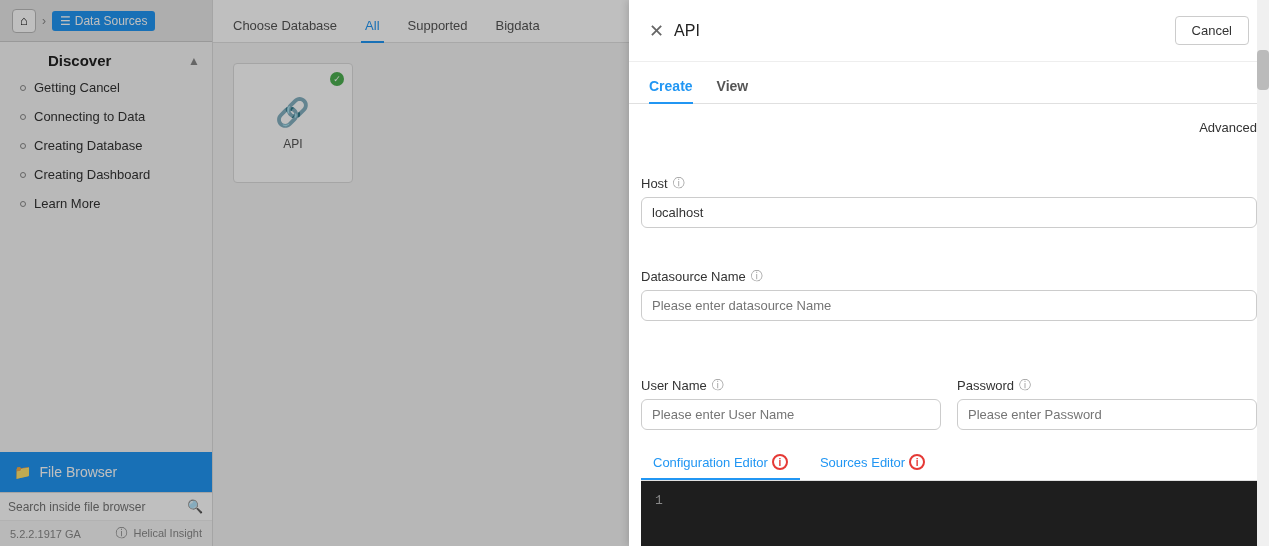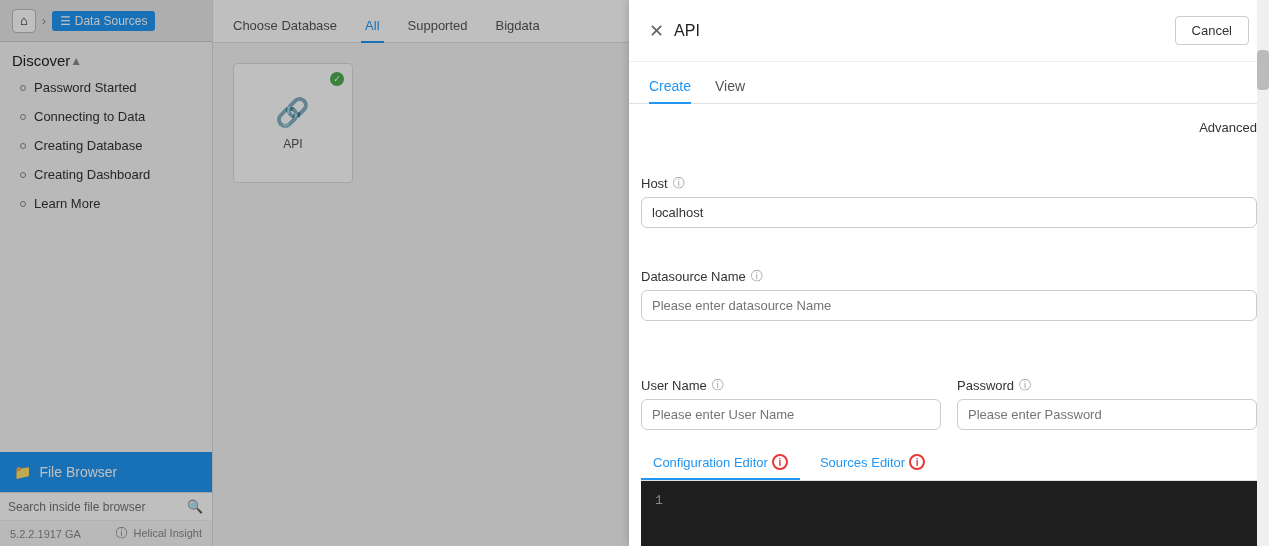--- a/index.html
+++ b/index.html
@@ -46,23 +46,25 @@
       padding: 3px 8px;
       border-radius: 3px;
       font-size: 12px;
       display: flex; align-items: center; gap: 4px;
     }
 
     .sidebar-discover {
       padding: 10px 12px 4px;
       display: flex;
       align-items: center;
+      justify-content: space-between;
       font-size: 15px;
-      font-weight: 400;
+      font-weight: 700;
       color: #222;
+      margin-left: 36px;
     }
 
     .sidebar-section-label {
       padding: 8px 12px 4px;
       font-size: 12px;
       color: #888;
     }
 
     .sidebar-item {
       padding: 7px 12px 7px 20px;
@@ -259,20 +261,21 @@
       font-size: 13px;
       cursor: pointer;
       color: #333;
     }
 
     .panel-tabs {
       padding: 8px 20px 0;
       display: flex;
       gap: 24px;
       border-bottom: 1px solid #e0e0e0;
+      font-weight: bold;
     }
 
     .panel-tab {
       padding: 8px 0;
       font-size: 14px;
       color: #555;
       cursor: pointer;
       border-bottom: 2px solid transparent;
       margin-bottom: -1px;
     }
@@ -411,21 +414,21 @@
   </div>
 
   <div class="sidebar-discover">
     <span>Discover</span>
     <span style="font-size:12px;color:#888;cursor:pointer;">▲</span>
   </div>
 
 
   <div class="sidebar-item">
     <span class="dot-icon"></span>
-    <span>Password Started</span>
+    <span>Getting Cancel</span>
   </div>
   <div class="sidebar-item">
     <span class="dot-icon"></span>
     <span>Connecting to Data</span>
   </div>
   <div class="sidebar-item">
     <span class="dot-icon"></span>
     <span>Creating Database</span>
   </div>
   <div class="sidebar-item">

